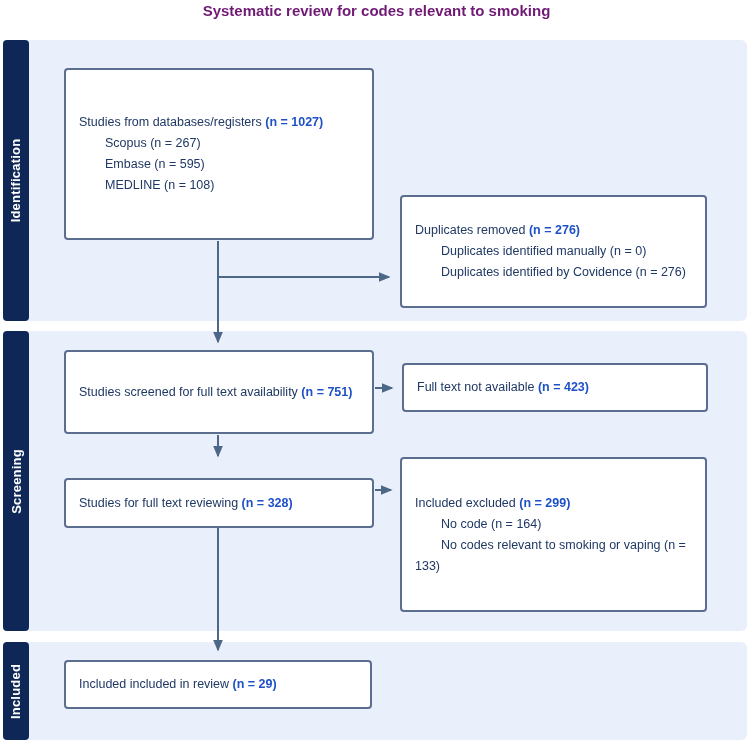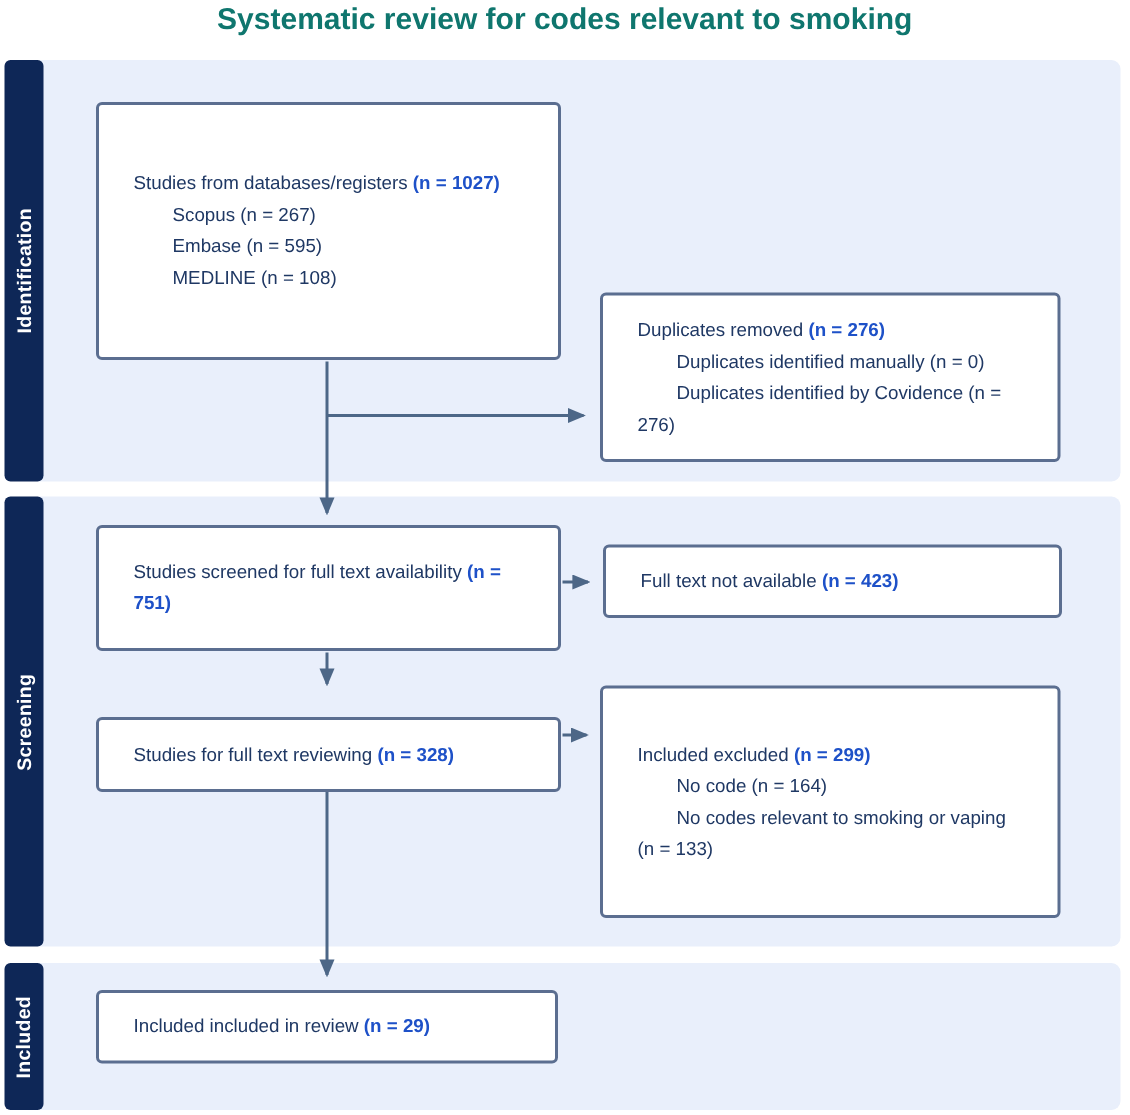--- a/index.html
+++ b/index.html
@@ -2,38 +2,38 @@
 <html><head>
 <meta charset="utf-8">
 <style>
   html,body{margin:0;padding:0;background:#ffffff;}
   #stage{
     position:relative;width:753px;height:743px;background:#ffffff;
     font-family:"Liberation Sans",sans-serif;color:#1f3864;overflow:hidden;
   }
   .title{
     position:absolute;top:2px;left:0;width:753px;text-align:center;
-    font-size:20px;font-weight:bold;color:#0f766e;
+    font-size:15px;font-weight:bold;color:#701a75;
   }
   .panel{
     position:absolute;left:20px;width:727px;background:#e9effb;border-radius:6px;z-index:0;
   }
   .bar{
     position:absolute;left:3px;width:26px;background:#0e2757;border-radius:4px;z-index:1;
     display:flex;align-items:center;justify-content:center;
   }
   .bar span{
     transform:rotate(-90deg);white-space:nowrap;color:#ffffff;
     font-weight:bold;font-size:13px;letter-spacing:.2px;
   }
   .flowsvg{position:absolute;top:0;left:0;z-index:2;pointer-events:none;}
   .box{
     position:absolute;background:#ffffff;border:2px solid #5b6e90;border-radius:4px;
     z-index:3;box-sizing:border-box;display:flex;flex-direction:column;justify-content:center;
-    padding:8px 23px;font-size:12.5px;line-height:21px;color:#1f3864;
+    padding:8px 13px;font-size:12.5px;line-height:21px;color:#1f3864;
   }
   .nblue{color:#1e51c8;font-weight:bold;}
   .sub{text-indent:26px;}
   #box-databases {left:64px;top:68px;width:310px;height:172px;}
   #box-duplicates{left:400px;top:195px;width:307px;height:113px;}
   #box-screened  {left:64px;top:350px;width:310px;height:84px;}
   #box-fulltext  {left:402px;top:363px;width:306px;height:49px;}
   #box-reviewing {left:64px;top:465px;width:310px;height:50px;margin-top:13px;}
   #box-excluded  {left:400px;top:457px;width:307px;height:155px;}
   #box-included  {left:64px;top:660px;width:308px;height:49px;}

